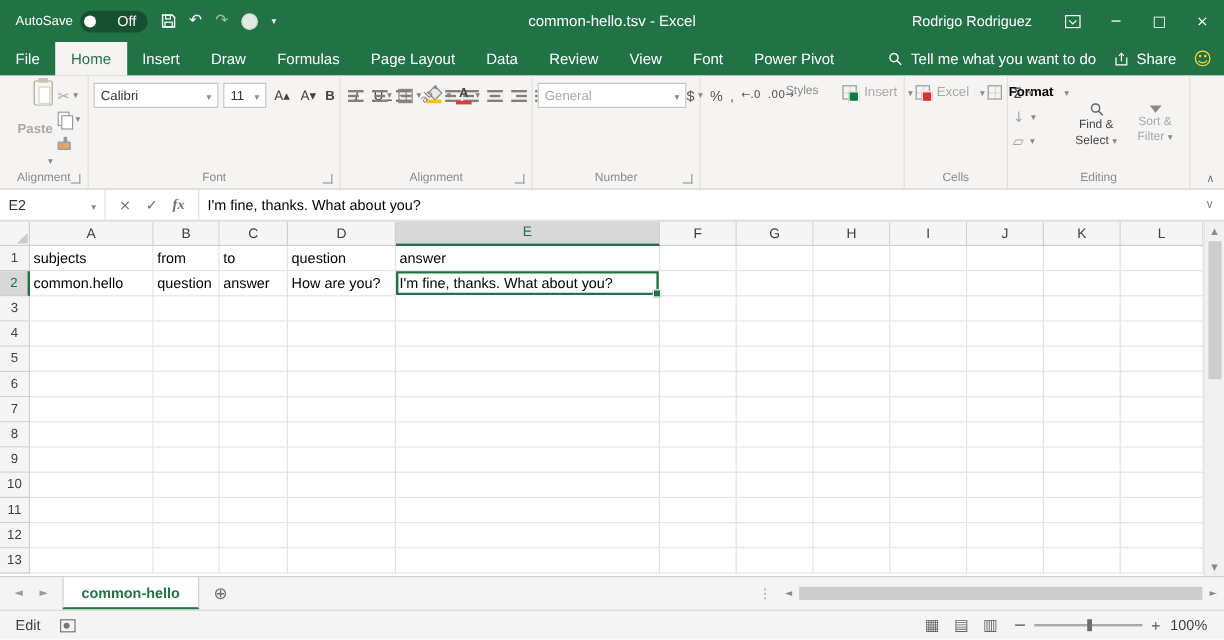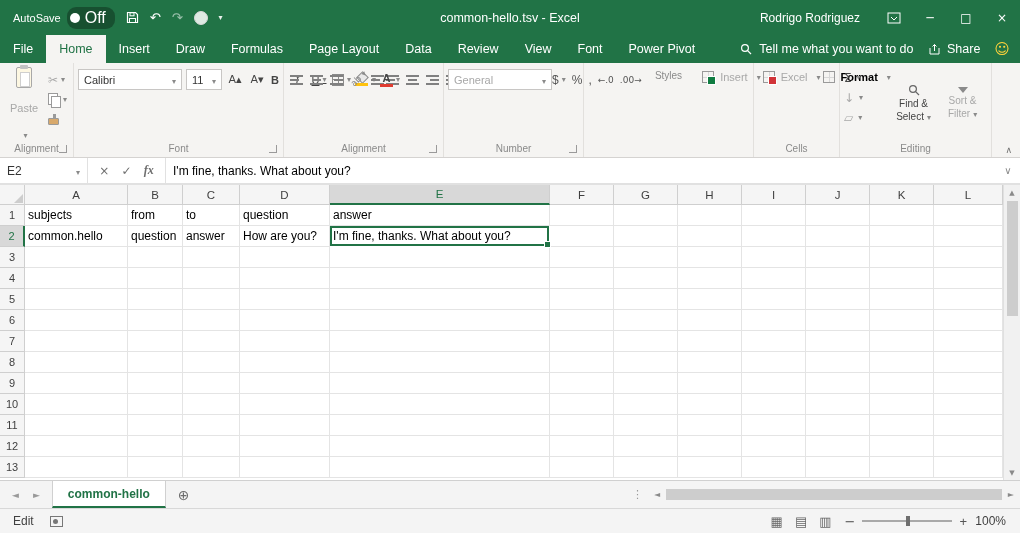--- a/index.html
+++ b/index.html
@@ -7,21 +7,21 @@
   body { font-family:"Liberation Sans","DejaVu Sans",sans-serif; background:#fff; }
   .glyph { font-family:"DejaVu Sans",sans-serif; }
   .app { width:1020px; height:533px; display:flex; flex-direction:column; }
   .dd::after { content:"▾"; font-family:"DejaVu Sans",sans-serif; font-size:8px; color:#8a8a8a; margin-left:3px; }
   .dis { color:#a8a8a8 !important; }
 
   
   .titlebar { height:35px; background:var(--excel-green,#217346); display:flex; align-items:center; color:#fff; position:relative; flex:0 0 auto; }
   .tb-left { display:flex; align-items:center; gap:11px; padding-left:13px; z-index:2; }
   .autosave { display:flex; align-items:center; gap:6px; font-size:11px; }
-  .pill { display:flex; align-items:center; gap:5px; background:rgba(0,0,0,.30); border-radius:9px; padding:2px 9px 2px 3px; font-size:16px; }
+  .pill { display:flex; align-items:center; gap:18px; background:rgba(0,0,0,.30); border-radius:9px; padding:2px 9px 2px 3px; font-size:12px; }
   .pill .pdot { width:10px; height:10px; border-radius:50%; background:#fff; }
   .tb-icon { font-size:13px; line-height:1; display:flex; align-items:center; }
   .tb-icon.dim { opacity:.55; }
   .tb-caret { font-size:8px; opacity:.9; }
   .tb-title { position:absolute; left:0; right:0; top:0; height:35px; display:flex; align-items:center; justify-content:center; font-size:12.5px; z-index:1; }
   .tb-right { margin-left:auto; display:flex; align-items:center; z-index:2; }
   .tb-user { font-size:12px; margin-right:16px; }
   .winbtn { width:36px; height:35px; display:flex; align-items:center; justify-content:center; font-size:12px; }
   .mode-circle { width:14px; height:14px; border-radius:50%; background:rgba(255,255,255,.85); border:1px solid #d8d8d8; }
 
@@ -34,21 +34,21 @@
   .smiley { display:flex; align-items:center; padding:0 10px 0 8px; color:#ffd43b; font-size:15px; }
 
   
   .ribbon { height:95px; background:#f5f4f2; display:flex; position:relative; border-bottom:1px solid #d5d3d1; flex:0 0 auto; }
   .rgroup { display:flex; flex-direction:column; border-right:1px solid #e2e0dd; padding:4px 4px 0; flex:0 0 auto; }
   .rg-body { flex:1; display:flex; }
   .rg-label { position:relative; height:17px; line-height:17px; text-align:center; font-size:10px; color:#8a8a8a; white-space:nowrap; }
   .launcher { position:absolute; right:2px; bottom:4px; width:8px; height:8px; border-right:1px solid #9a9a9a; border-bottom:1px solid #9a9a9a; }
   .col { }
   
-  .paste-btn { width:40px; display:flex; flex-direction:column; align-items:center; justify-content:center; gap:14px; font-size:11px; }
+  .paste-btn { width:40px; display:flex; flex-direction:column; align-items:flex-end; justify-content:center; gap:14px; font-size:11px;font-weight:bold; }
   .icon-paste { width:16px; height:21px; border:1px solid #a8a8a8; border-radius:2px; background:#fdf7e2; position:relative; }
   .icon-paste::before { content:""; position:absolute; top:-3px; left:3px; width:8px; height:4px; background:#c2c2c2; border-radius:1px; }
   .icon-paste::after { content:""; position:absolute; top:4px; left:3px; width:8px; height:13px; background:#fff; border:1px solid #cfcfcf; }
   .clipcol { display:flex; flex-direction:column; gap:5px; padding:5px 0 0 4px; }
   .mini { height:15px; display:flex; align-items:center; font-size:12px; }
   .icon-copy { position:relative; width:12px; height:13px; }
   .icon-copy::before { content:""; position:absolute; left:0; top:0; width:8px; height:10px; border:1px solid #9a9a9a; background:#fff; }
   .icon-copy::after { content:""; position:absolute; left:3px; top:3px; width:8px; height:10px; border:1px solid #9a9a9a; background:#fff; }
   .icon-painter { width:11px; height:7px; background:#d8a96c; border:1px solid #9a9a9a; border-radius:1px; position:relative; margin-top:4px; }
   .icon-painter::after { content:""; position:absolute; left:4px; top:-5px; width:3px; height:5px; background:#9a9a9a; }
@@ -297,21 +297,21 @@
           <span class="bars-l"></span>
           <span class="dd"><span class="merge-ico"></span></span>
         </div>
       </div>
       <div class="rg-label"><span>Alignment</span><span class="launcher"></span></div>
     </div>
 
     <div class="rgroup" style="width:140px">
       <div class="rg-body col">
         <div class="nrow">
-          <div class="combo" style="width:104px">
+          <div class="combo" style="width:124px">
               <span class="dis">General</span>
               <span class="dd"></span>
             </div>
         </div>
         <div class="nrow">
           <span class="numglyph dd">
               <span>$</span>
             </span>
           <span class="numglyph">%</span>
           <span class="numglyph">,</span>

